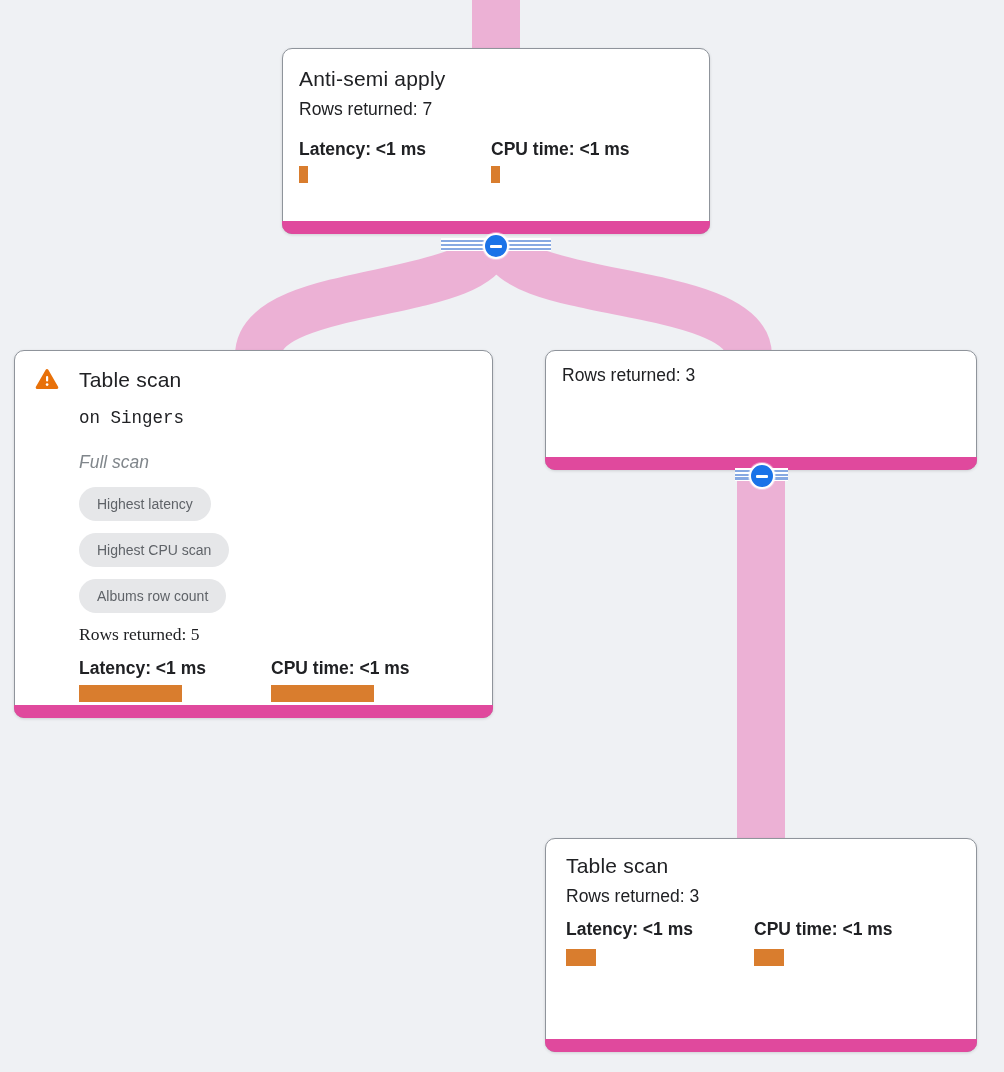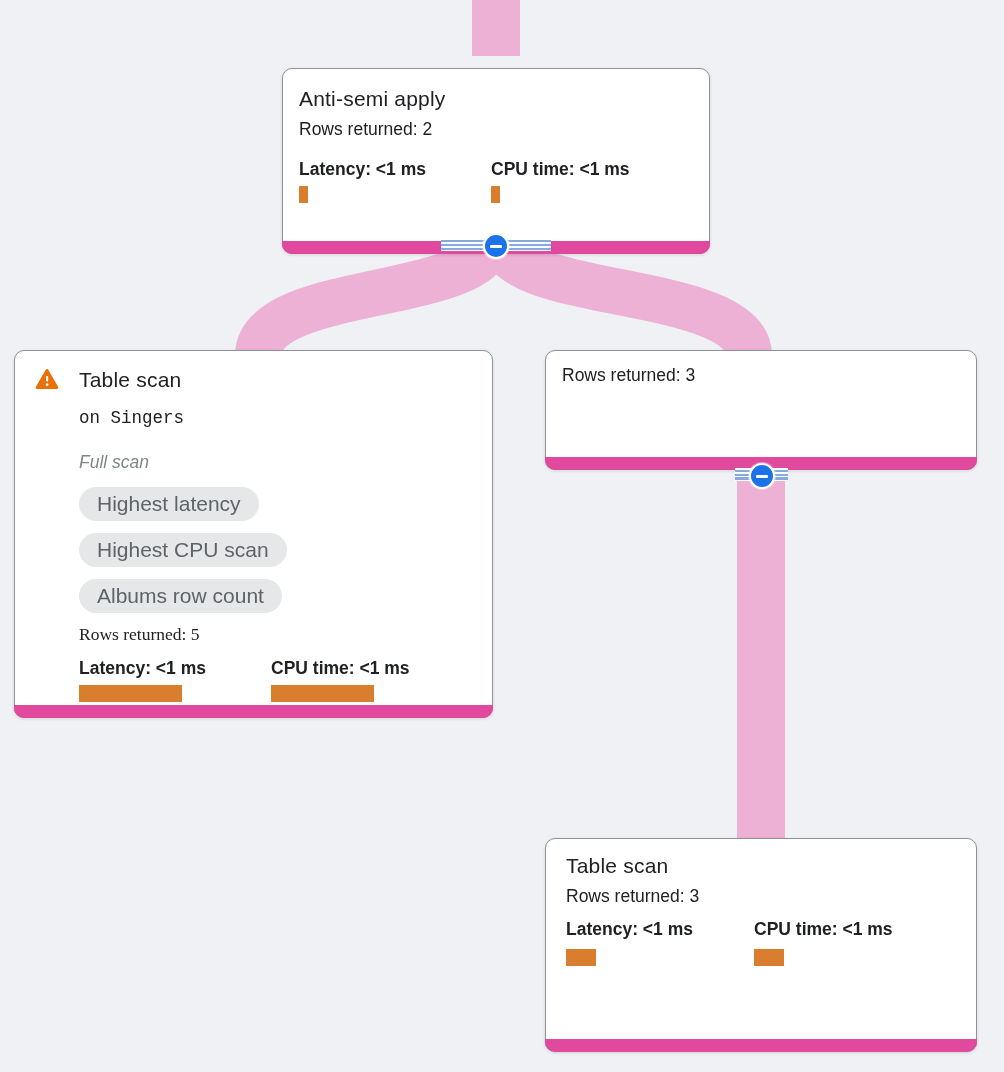--- a/index.html
+++ b/index.html
@@ -24,21 +24,21 @@
   .node-body { padding:14px 16px 0 16px; position:relative; }
 
   .node-title { font-size:21px; font-weight:500; line-height:32px; color:#202124; letter-spacing:.2px; }
   .node-line  { font-size:17.5px; line-height:28px; color:#202124; }
   .muted      { color:#80868b; }
 
   .warning-wrap { position:absolute; left:20px; top:17px; width:24px; height:22px; }
 
   .badge {
     display:table; background:#e6e7e9; color:#5f6368;
-    font-size:21px; line-height:34px; padding:0 18px;
+    font-size:14px; line-height:34px; padding:0 18px;
     border-radius:17px; margin:12px 0 8px 0; white-space:nowrap;
   }
   .badge-list { margin-top:6px; }
 
   .metrics { display:flex; margin-top:10px; }
   .metric  { width:192px;font-weight:bold; }
   .metric-label { font-size:17.5px; line-height:24px; color:#202124; }
   .metric-bar { height:17px; background:#d97d2e; margin-top:5px; }
   .w-tiny  { width:9px; }
   .w-small { width:30px; }
@@ -63,24 +63,24 @@
 </head>
 <body>
 
 <svg id="edge-layer" viewBox="0 0 1004 1072" xmlns="http://www.w3.org/2000/svg">
   <path d="M496,0 L496,56" stroke="#ecb1d5" stroke-width="48" fill="none"></path>
   <path d="M490,238 C490,302 258,282 258,356" stroke="#ecb1d5" stroke-width="46" fill="none"></path>
   <path d="M502,238 C502,302 749,282 749,356" stroke="#ecb1d5" stroke-width="46" fill="none"></path>
   <path d="M761,466 L761,842" stroke="#ecb1d5" stroke-width="48" fill="none"></path>
 </svg>
 
-<div class="plan-node" style="left:282px; top:68px; width:428px; height:186px;">
+<div class="plan-node" style="left:282px; top:48px; width:428px; height:186px;">
   <div class="node-body">
     <div class="node-title">Anti-semi apply</div>
-    <div class="node-line">Rows returned: 2</div>
+    <div class="node-line">Rows returned: 7</div>
     <div class="metrics" style="margin-top:14px;">
       <div class="metric">
         <div class="metric-label">Latency: &lt;1 ms</div>
         <div class="metric-bar w-tiny"></div>
       </div>
       <div class="metric">
         <div class="metric-label">CPU time: &lt;1 ms</div>
         <div class="metric-bar w-tiny"></div>
       </div>
     </div>

